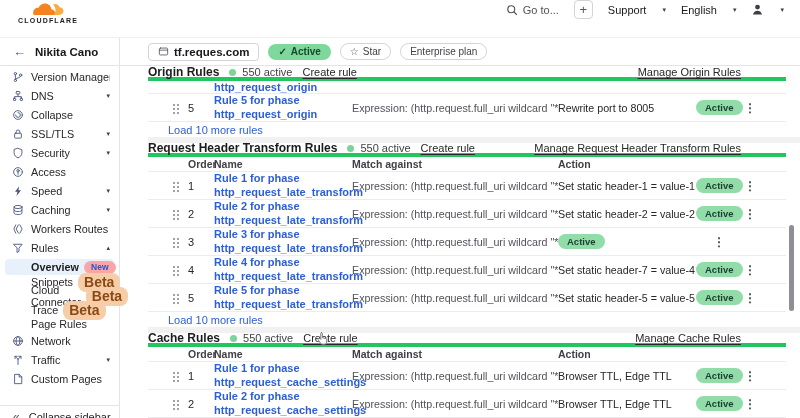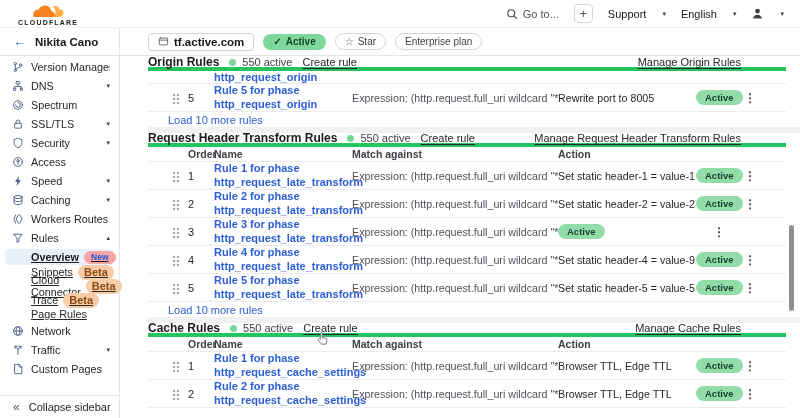--- a/index.html
+++ b/index.html
@@ -2,21 +2,21 @@
 <html><head>
 <meta charset="utf-8">
 <style>
   * { box-sizing: border-box; }
   html,body { margin:0; padding:0; }
   body {
     width:800px; height:418px; overflow:hidden; background:#fff;
     font-family:"Liberation Sans", sans-serif; color:#27272a; position:relative;
   }
   
-  .topbar { height:28px; display:flex; align-items:center; justify-content:space-between;
+  .topbar { height:38px; display:flex; align-items:flex-start; justify-content:space-between;
     padding:0 16px 0 18px; border-bottom:1px solid #f0f0f2; }
   .logo { display:flex; flex-direction:column; align-items:center; line-height:1; margin-top:2px; }
   .logo-text { font-size:7px; font-weight:700; letter-spacing:1.2px; color:#1c1c1e; margin-top:1px; }
   .top-right { display:flex; align-items:center; gap:15px; font-size:11px; }
   .goto { display:flex; align-items:center; gap:5px; color:#52525b; cursor:pointer; }
   .plus-btn { width:19px; height:19px; border:1px solid #d4d4d8; border-radius:4px; display:flex;
     align-items:center; justify-content:center; color:#52525b; font-size:13px; cursor:pointer; background:#fff; }
   .menu-item { display:flex; align-items:center; gap:16px; color:#18181b; cursor:pointer; }
   .caret { font-size:7px; color:#3f3f46; }
   
@@ -35,27 +35,27 @@
   .star-glyph { font-size:10px; color:#52525b; }
   
   .page-body { display:flex; height:362px; }
   .sidebar { width:120px; border-right:1px solid #e4e4e7; padding-top:1px; position:relative;
     font-size:10.8px; }
   .nav-item { height:19px; display:flex; align-items:center; gap:7px; padding:0 9px 0 12px;
     color:#27272a; cursor:pointer; }
   .nav-icon { width:12px; height:12px; display:flex; flex:none; }
   .nav-label { flex:1; white-space:nowrap; overflow:hidden; }
   .nav-sub { height:14px; display:flex; align-items:center; gap:5px; padding-left:31px;
-    color:#27272a; cursor:pointer;text-decoration:underline; }
+    color:#27272a; cursor:pointer; }
   .nav-sub.first { margin-top:2px; }
   .nav-sub.selected { background:#e8f0fc; border-radius:4px; margin-left:5px; margin-right:5px;
     padding-left:26px; height:16px; font-weight:700; color:#1c1c1e; }
   .badge-new { background:#fca5a5; color:#2158d8; font-size:8.5px; font-weight:700;
     padding:1.5px 7px; border-radius:8px; }
-  .badge-beta { background:#f6cda6; color:#8a4a16; font-size:11px; font-weight:700;
+  .badge-beta { background:#f6cda6; color:#8a4a16; font-size:14px; font-weight:700;
     padding:1.5px 6px; border-radius:8px; }
   .collapse-bar { position:absolute; bottom:0; left:0; right:0; height:23px; border-top:1px solid #e4e4e7;
     display:flex; align-items:center; gap:9px; padding-left:13px; font-size:11px; color:#27272a; cursor:pointer; }
   .collapse-glyph { color:#52525b; font-size:12px; }
   
   .main { flex:1; position:relative; padding:1px 14px 0 28px; overflow:hidden; }
   .sec-head { height:14px; display:flex; align-items:center; gap:10px; border-bottom:4px solid #22c55e; }
   .sec-title { font-size:12px; font-weight:700; color:#1c1c1e; }
   .dot { width:7px; height:7px; border-radius:50%; background:#79d697; flex:none; }
   .sec-count { font-size:11px; color:#3f3f46; margin-left:-4px; }
@@ -129,21 +129,21 @@
   <div class="account-cell">
     <span class="back-arrow">←</span>
     <span class="account-name">Nikita Cano</span>
   </div>
   <div class="crumb">
     <span class="site-box">
       <svg class="ic" width="11" height="11" viewBox="0 0 16 16" style="stroke:#52525b">
         <rect x="2" y="3" width="12" height="10" rx="1.5"></rect>
           <path d="M2 6h12"></path>
       </svg>
-      <span>tf.active.com</span>
+      <span>tf.reques.com</span>
     </span>
     <span class="pill-green">
       <span>✓</span>
       <span>Active</span>
     </span>
     <span class="pill">
       <span class="star-glyph">☆</span>
       <span>Star</span>
     </span>
     <span class="pill">
@@ -178,21 +178,21 @@
       <span class="nav-label">DNS</span>
       <span class="caret">▾</span>
     </div>
     <div class="nav-item">
       <span class="nav-icon">
           <svg class="ic" width="12" height="12" viewBox="0 0 16 16">
             <circle cx="8" cy="8" r="5.8"></circle>
             <path d="M8 4.8a3.2 3.2 0 1 1-3.2 3.2"></path>
           </svg>
         </span>
-      <span class="nav-label">Spectrum</span>
+      <span class="nav-label">Collapse</span>
     </div>
     <div class="nav-item">
       <span class="nav-icon">
           <svg class="ic" width="12" height="12" viewBox="0 0 16 16">
             <rect x="3.5" y="7" width="9" height="6.5" rx="1"></rect>
             <path d="M5.5 7V5.2a2.5 2.5 0 0 1 5 0V7"></path>
           </svg>
         </span>
       <span class="nav-label">SSL/TLS</span>
       <span class="caret">▾</span>
@@ -385,21 +385,21 @@
         <span class="kebab">⋮</span>
       </div>
       <div class="grid-row trow">
         <span class="drag"></span>
         <span class="ord">4</span>
         <a class="rname">
           <span>Rule 4 for phase</span>
           <span>http_request_late_transform</span>
         </a>
         <span class="match">Expression: (http.request.full_uri wildcard "*4*" or http.reques...</span>
-        <span class="action">Set static header-4 = value-9</span>
+        <span class="action">Set static header-7 = value-4</span>
         <span class="status">Active</span>
         <span class="kebab">⋮</span>
       </div>
       <div class="grid-row trow">
         <span class="drag"></span>
         <span class="ord">5</span>
         <a class="rname">
           <span>Rule 5 for phase</span>
           <span>http_request_late_transform</span>
         </a>

